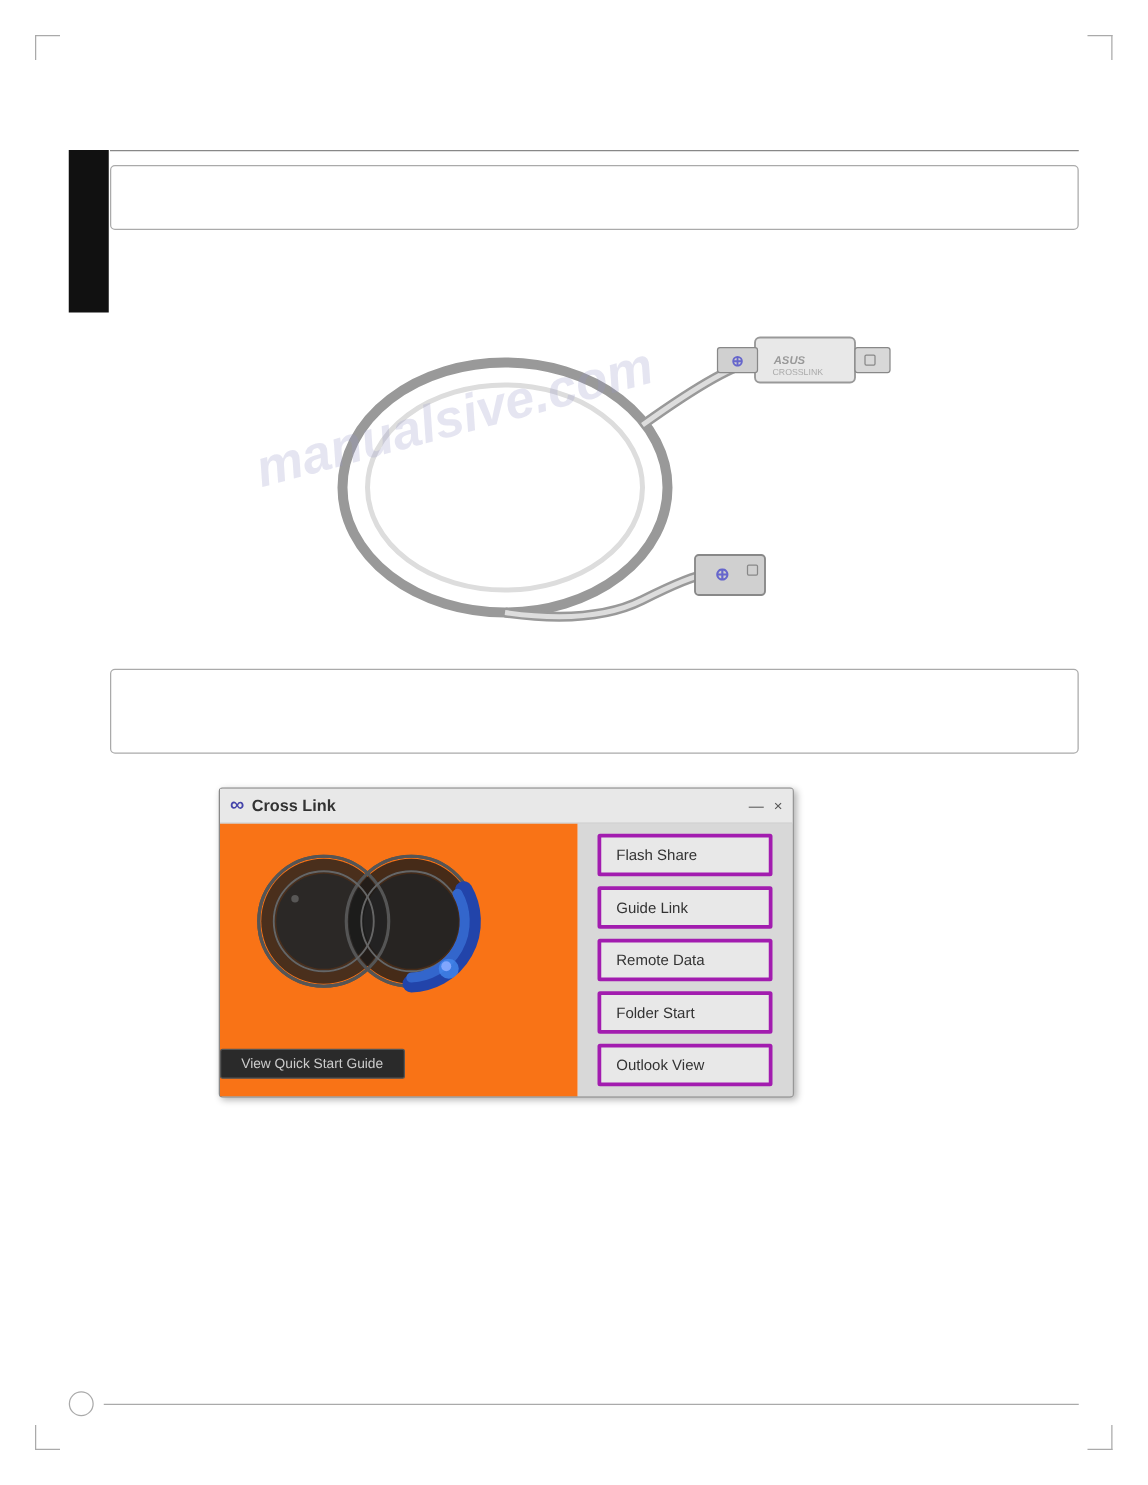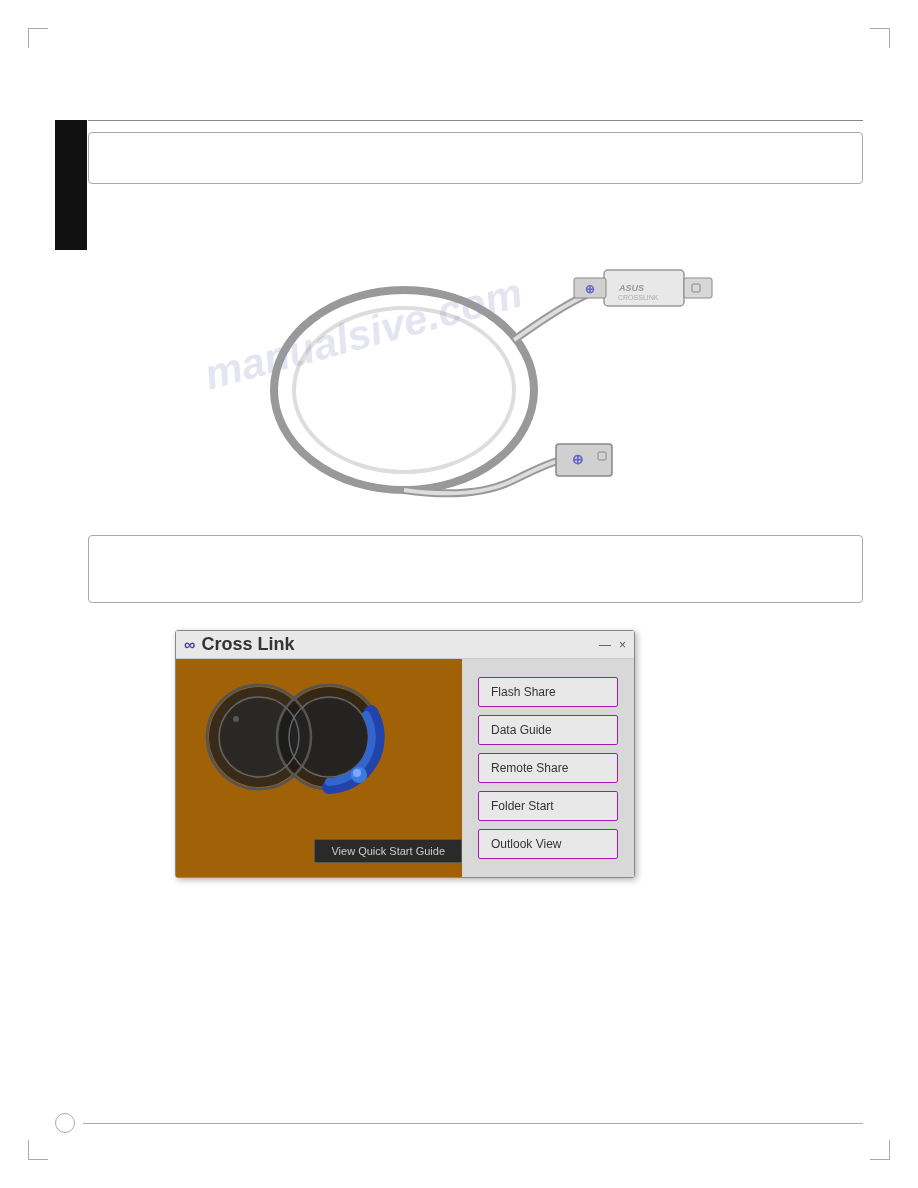--- a/index.html
+++ b/index.html
@@ -107,45 +107,45 @@
       justify-content: space-between;
     }
 
     .app-titlebar-left {
       display: flex;
       align-items: center;
       gap: 6px;
     }
 
     .app-title-text {
-      font-size: 18px;
+      font-size: 13px;
       font-weight: bold;
       color: #333;
     }
 
     .app-titlebar-controls {
       display: flex;
       align-items: center;
       gap: 8px;
       font-size: 12px;
       color: #555;
     }
 
     .app-content {
       display: flex;
       height: calc(100% - 28px);
     }
 
     .app-left-panel {
       width: 309px;
-      background: #a16207;
+      background: #f97316;
       position: relative;
       display: flex;
       flex-direction: column;
-      align-items: flex-end;
+      align-items: flex-start;
       justify-content: flex-end;
       padding-bottom: 14px;
     }
 
     .view-guide-btn {
       background: #2a2a2a;
       border: 1px solid #555;
       color: #ccc;
       font-size: 11px;
       padding: 5px 16px;
@@ -158,21 +158,21 @@
       background: #d8d8d8;
       display: flex;
       flex-direction: column;
       justify-content: center;
       padding: 0 16px;
       gap: 8px;
     }
 
     .menu-btn {
       background: #e8e8e8;
-      border: 1px solid #a21caf;
+      border: 3px solid #a21caf;
       padding: 7px 12px;
       font-size: 12px;
       color: #333;
       cursor: pointer;
       text-align: left;
       border-radius: 2px;
       width: 140px;
     }
 
     
@@ -335,22 +335,22 @@
 
           <circle cx="52" cy="52" r="3" fill="#777" opacity="0.6"></circle>
         </svg>
       </div>
 
       <button class="view-guide-btn">View Quick Start Guide</button>
     </div>
 
     <div class="app-right-panel">
       <button class="menu-btn">Flash Share</button>
-      <button class="menu-btn">Data Guide</button>
-      <button class="menu-btn">Remote Share</button>
+      <button class="menu-btn">Guide Link</button>
+      <button class="menu-btn">Remote Data</button>
       <button class="menu-btn">Folder Start</button>
       <button class="menu-btn">Outlook View</button>
     </div>
   </div>
 </div>
 
 <div class="page-number-area">
   <div class="page-circle">
     <span></span>
   </div>

